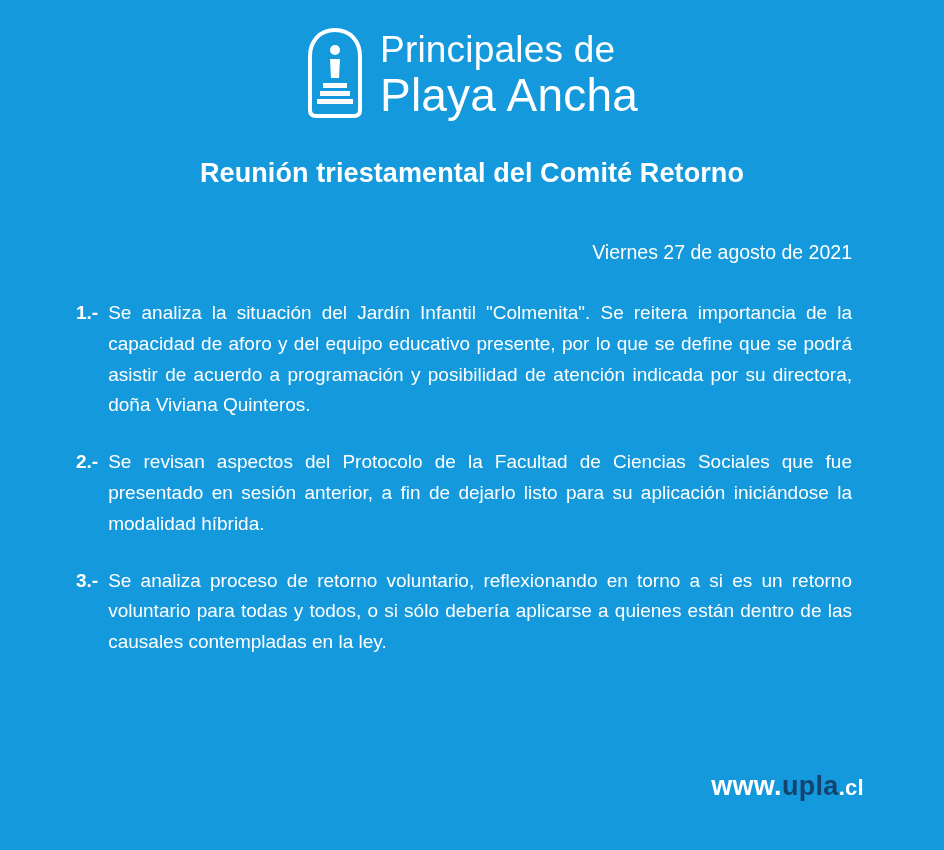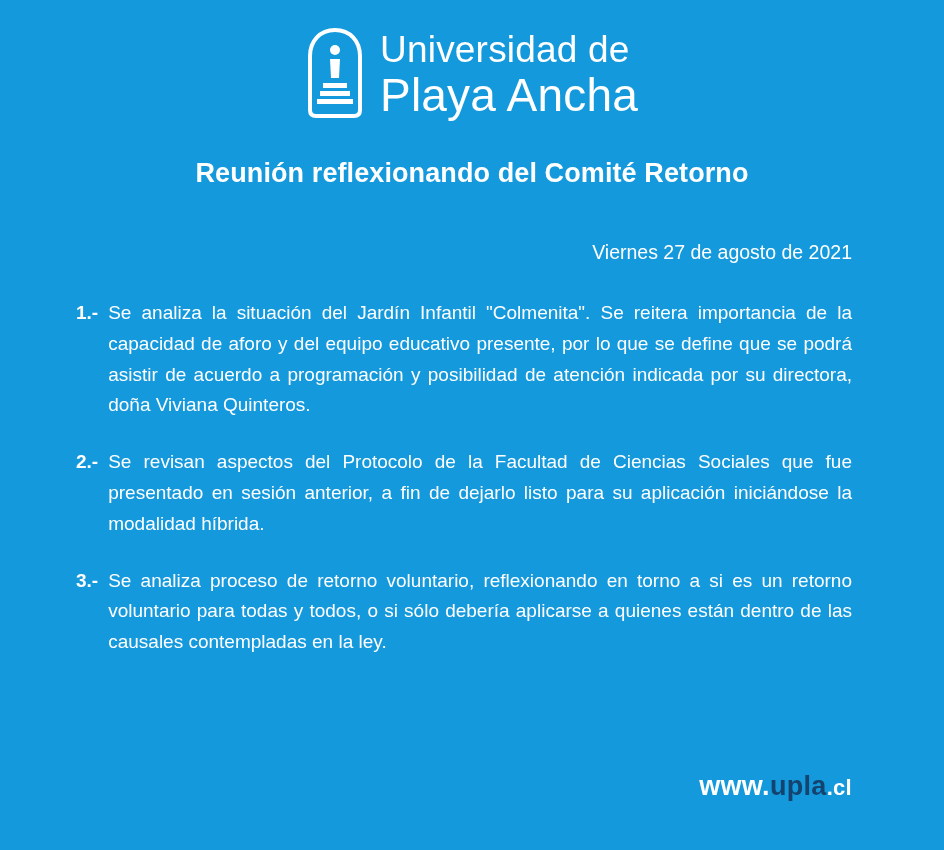--- a/index.html
+++ b/index.html
@@ -96,21 +96,21 @@
     line-height: 1.62;
     text-align: justify;
     text-justify: inter-word;
     flex: 1 1 auto;
     margin-left: 8px;
   }
 
   
   .footer {
     position: absolute;
-    right: 92px;
+    right: 80px;
     bottom: 48px;
     font-size: 27px;
     font-weight: 700;
     letter-spacing: 0.3px;
     white-space: nowrap;
     text-align: center;
   }
   .footer .www { color: #ffffff; }
   .footer .upla { color: #13436E; }
   .footer .cl { color: #ffffff; font-size: 22px; }
@@ -127,27 +127,27 @@
       <circle cx="29" cy="22" r="5" fill="#ffffff"></circle>
 
       <path d="M24 31 L34 31 L33 50 L25 50 Z" fill="#ffffff"></path>
 
       <rect x="17" y="55" width="24" height="5" fill="#ffffff"></rect>
       <rect x="14" y="63" width="30" height="5" fill="#ffffff"></rect>
       <rect x="11" y="71" width="36" height="5" fill="#ffffff"></rect>
     </svg>
   </span>
   <span class="logo-text">
-    <span class="line1">Universidad de</span>
+    <span class="line1">Principales de</span>
     <span class="line2">Playa Ancha</span>
   </span>
 </div>
 
 <div class="titles">
-  <div class="t2">Reunión reflexionando del Comité Retorno</div>
+  <div class="t2">Reunión triestamental del Comité Retorno</div>
 </div>
 
 <div class="date-line">Viernes 27 de agosto de 2021</div>
 
 <div class="content">
 
   <div class="item">
     <span class="item-num">1.-</span>
     <span class="item-text">Se analiza la situación del Jardín Infantil "Colmenita". Se reitera importancia de la capacidad de aforo y del equipo educativo presente, por lo que se define que se podrá asistir de acuerdo a programación y posibilidad de atención indicada por su directora, doña Viviana Quinteros.</span>
   </div>

